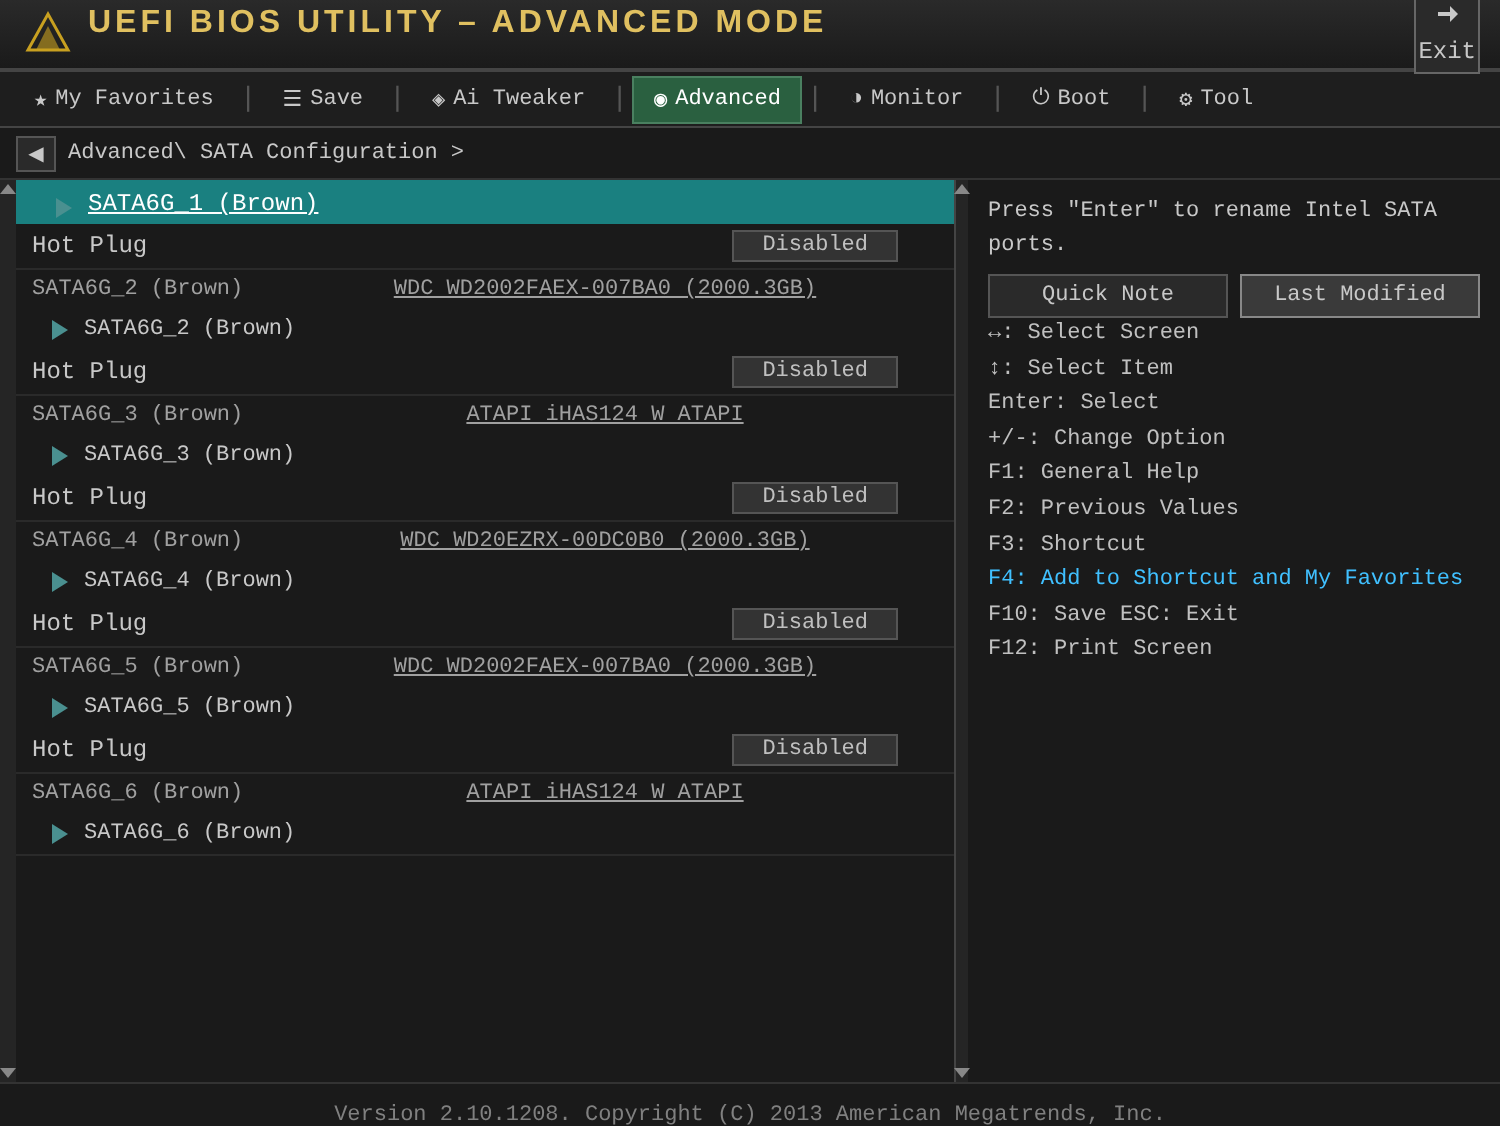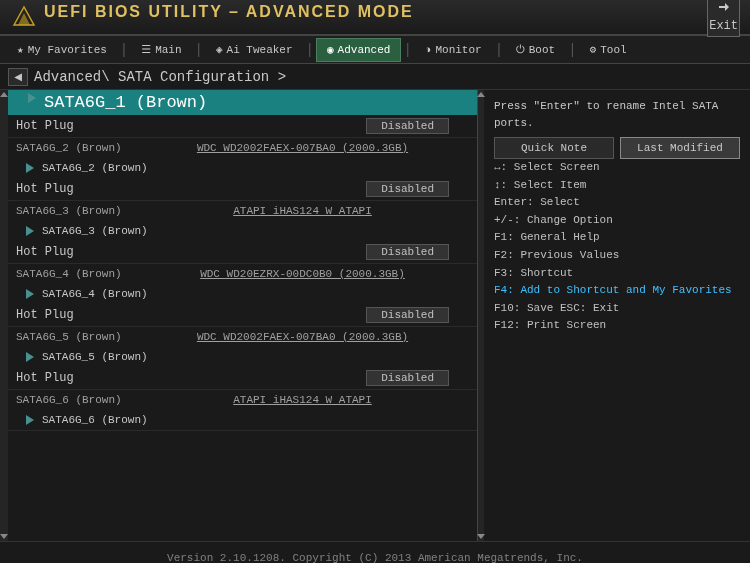--- a/index.html
+++ b/index.html
@@ -102,21 +102,21 @@
       width: 20px;
       height: 18px;
       display: flex;
       align-items: center;
       justify-content: center;
       cursor: pointer;
       font-size: 10px;
     }
     #breadcrumb-text {
       color: #c8c8c8;
-      font-size: 14px;
+      font-size: 11px;
     }
 
     
     #main {
       display: flex;
       height: calc(563px - 36px - 28px - 26px - 22px);
     }
 
     
     #left-panel {
@@ -127,26 +127,27 @@
     }
     #left-panel::-webkit-scrollbar { width: 8px; }
     #left-panel::-webkit-scrollbar-track { background: #1a1a1a; }
     #left-panel::-webkit-scrollbar-thumb { background: #444; }
 
     
     .sata-header-row {
       background: #1a6060;
       color: #ffffff;
       padding: 3px 8px 3px 20px;
-      font-size: 17px;
-      display: flex;
-      align-items: flex-start;
+      font-size: 12px;
+      display: flex;
+      align-items: flex-end;
       gap: 4px;
       cursor: pointer;
       min-height: 22px;
+      text-decoration: underline;
     }
     .sata-header-row.selected {
       background: #1a8080;
     }
     .sata-section {
       border-bottom: 1px solid #2a2a2a;
     }
     .sata-info-row {
       display: flex;
       align-items: center;
@@ -312,21 +313,21 @@
 </div>
 
 <div id="nav-bar">
   <div class="nav-tab">
     <span>★</span>
     <span>My Favorites</span>
   </div>
   <span class="nav-sep">|</span>
   <div class="nav-tab">
     <span>☰</span>
-    <span>Main</span>
+    <span>Save</span>
   </div>
   <span class="nav-sep">|</span>
   <div class="nav-tab">
     <span>◈</span>
     <span>Ai Tweaker</span>
   </div>
   <span class="nav-sep">|</span>
   <div class="nav-tab active">
     <span>◉</span>
     <span>Advanced</span>

